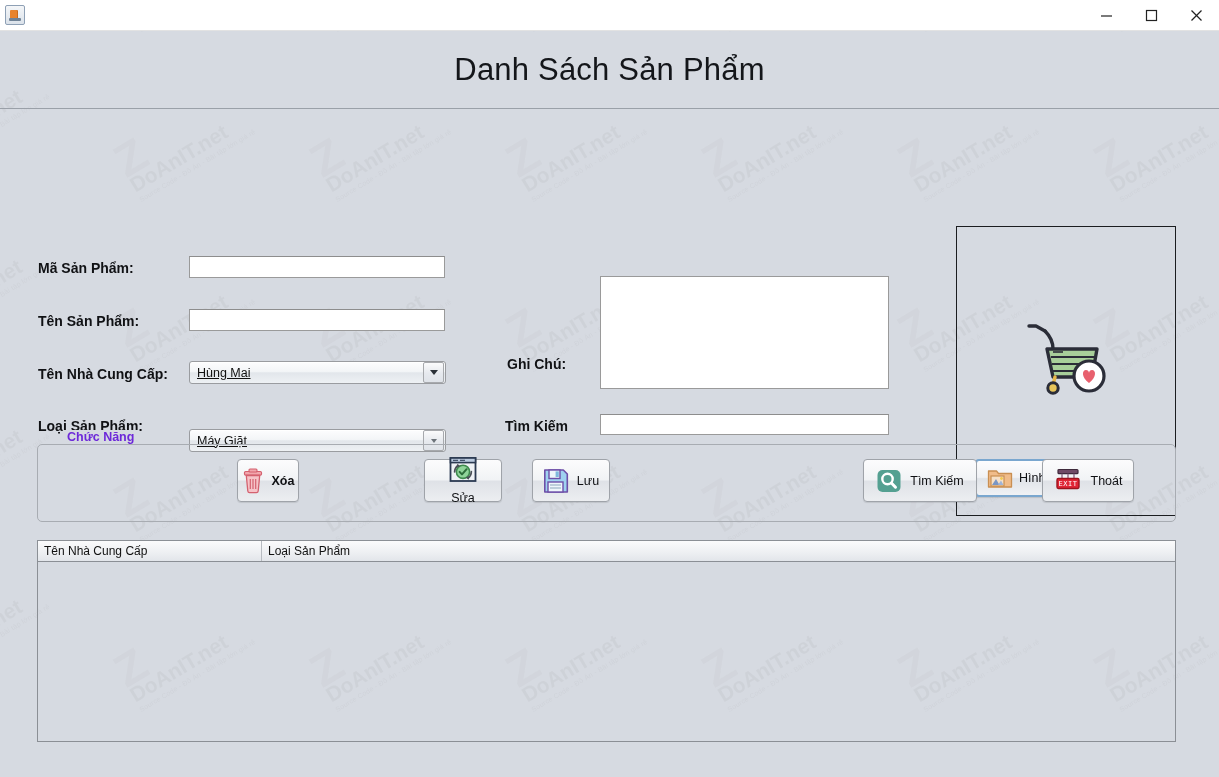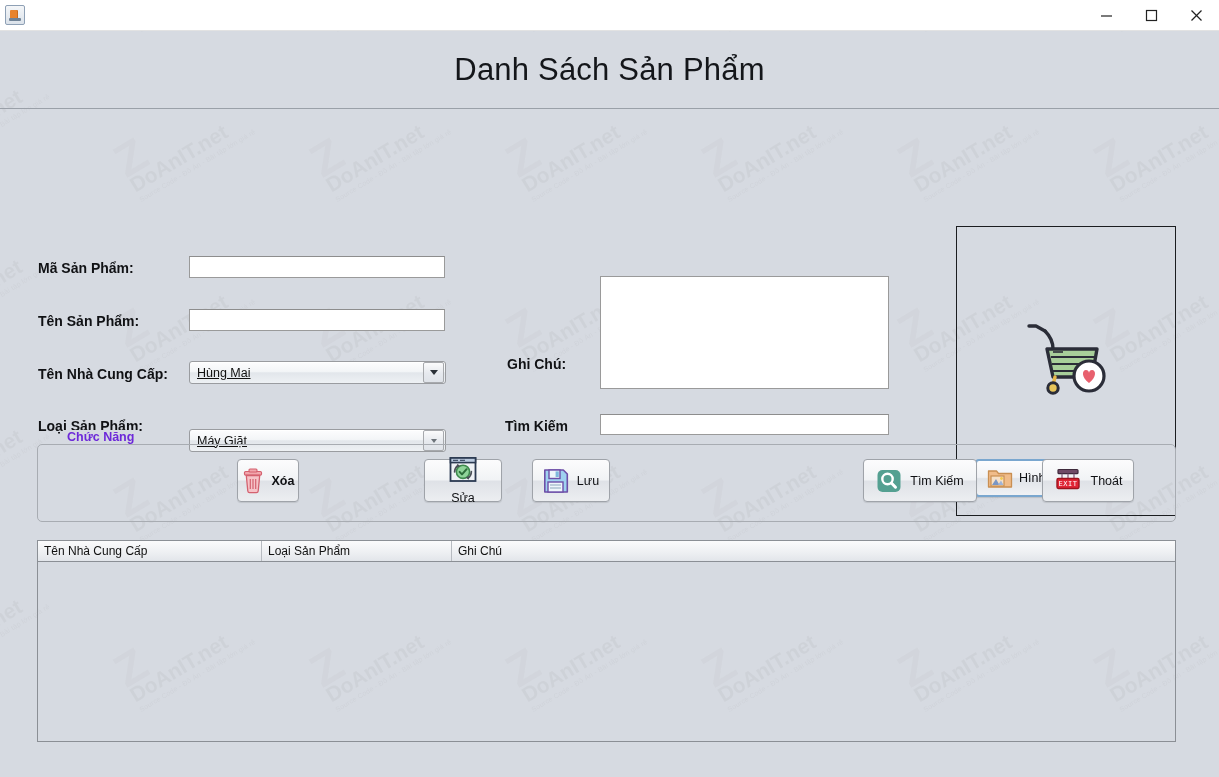--- a/index.html
+++ b/index.html
@@ -451,16 +451,15 @@
       </svg>
     </span>
     <span class="lbl">Thoát</span>
   </div>
 </div>
 
 <div id="table-wrap">
   <div id="thead">
     <div class="th" style="width:224px;">Tên Nhà Cung Cấp</div>
     <div class="th" style="width:190px;">Loại Sản Phẩm</div>
-    <div class="th" style="flex:1;">Ghi Chú</div>
   </div>
   <div id="tbody"></div>
 </div>
 
 </body></html>

